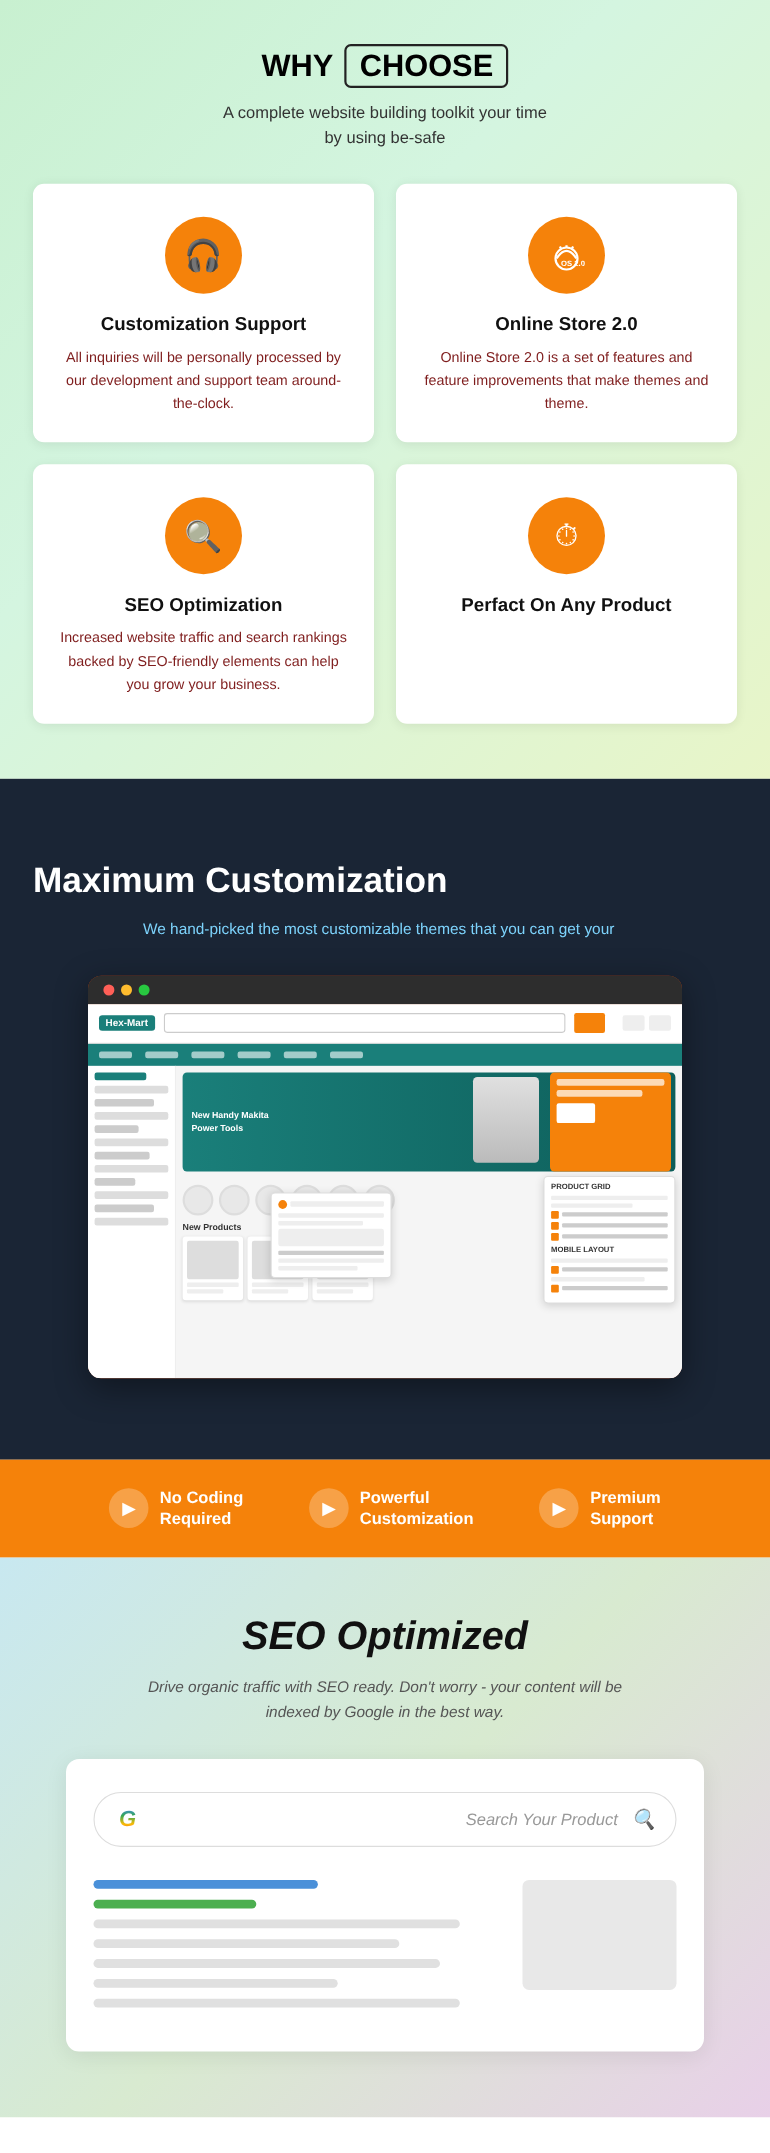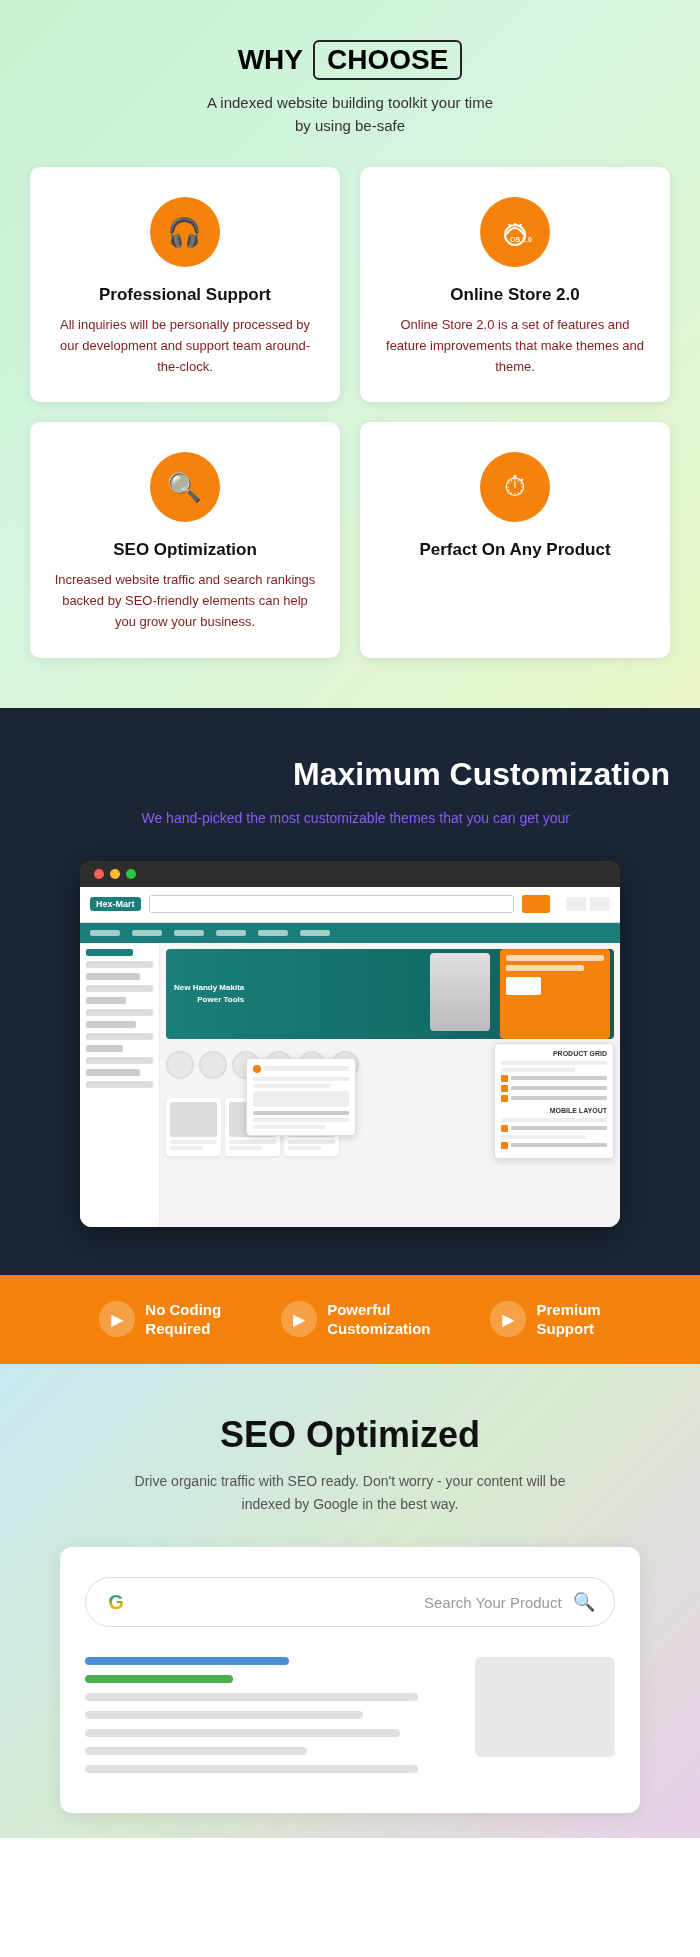--- a/index.html
+++ b/index.html
@@ -70,32 +70,32 @@
     }
     .feature-desc {
       font-size: 13px;
       color: #7f1d1d;
       line-height: 1.6;
     }
 
     
     .max-customization-section {
       background: #1a2535;
-      padding: 48px 30px;
-      text-align: right;
+      padding: 74px 30px;
+      text-align: left;
       color: #fff;
     }
     .max-customization-section h2 {
       font-size: 32px;
       font-weight: 900;
       margin-bottom: 14px;
     }
     .max-customization-section p {
       font-size: 14px;
-      color: #8b5cf6;
+      color: #7dd3fc;
       line-height: 1.7;
       max-width: 440px;
       margin: 0 auto 30px;
     }
     .browser-mockup {
       background: #c2410c;
       border-radius: 12px;
       overflow: hidden;
       max-width: 540px;
       margin: 0 auto;
@@ -357,22 +357,23 @@
     }
     .orange-banner-text {
       font-size: 15px;
       font-weight: 700;
       line-height: 1.3;
     }
 
     
     .seo-section {
       background: linear-gradient(135deg, #c8e8f0 0%, #d8ead0 50%, #e8d0e8 100%);
-      padding: 50px 30px 25px;
+      padding: 50px 30px 60px;
       text-align: center;
+      font-style: italic;
     }
     .seo-section h2 {
       font-size: 36px;
       font-weight: 900;
       margin-bottom: 14px;
       color: #111;
     }
     .seo-section p {
       font-size: 14px;
       color: #555;
@@ -454,29 +455,29 @@
   </style>
 </head>
 <body>
 
 <section class="why-choose-section">
   <h1 class="why-choose-title">
     <span>WHY </span>
     <span class="choose-box">CHOOSE</span>
   </h1>
   <p class="why-choose-subtitle">
-    <span>A indexed website building toolkit your time</span><br>
+    <span>A complete website building toolkit your time</span><br>
     <span>by using be-safe</span>
   </p>
 
   <div class="features-grid">
 
     <div class="feature-card">
       <div class="feature-icon">🎧</div>
-      <div class="feature-title">Professional Support</div>
+      <div class="feature-title">Customization Support</div>
       <div class="feature-desc">All inquiries will be personally processed by our development and support team around-the-clock.</div>
     </div>
 
     <div class="feature-card">
       <div class="feature-icon">
         <svg width="38" height="38" viewBox="0 0 38 38" fill="none">
           <circle cx="19" cy="22" r="10" stroke="white" stroke-width="2" fill="none"></circle>
           <path d="M10 22 Q19 8 28 22" stroke="white" stroke-width="2" fill="none"></path>
           <line x1="19" y1="12" x2="19" y2="10" stroke="white" stroke-width="2"></line>
           <line x1="24" y1="13" x2="25" y2="11" stroke="white" stroke-width="2"></line>

